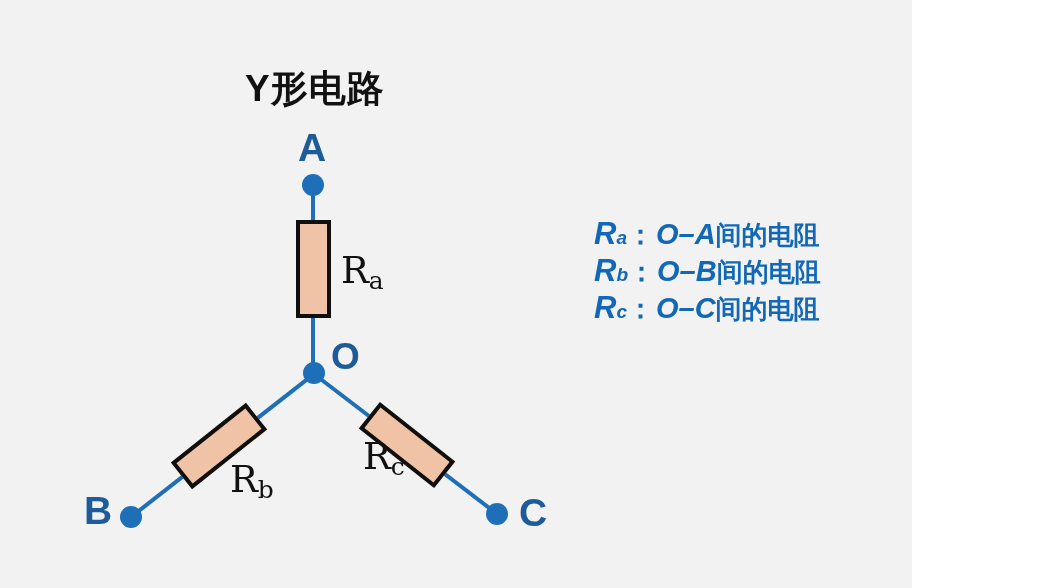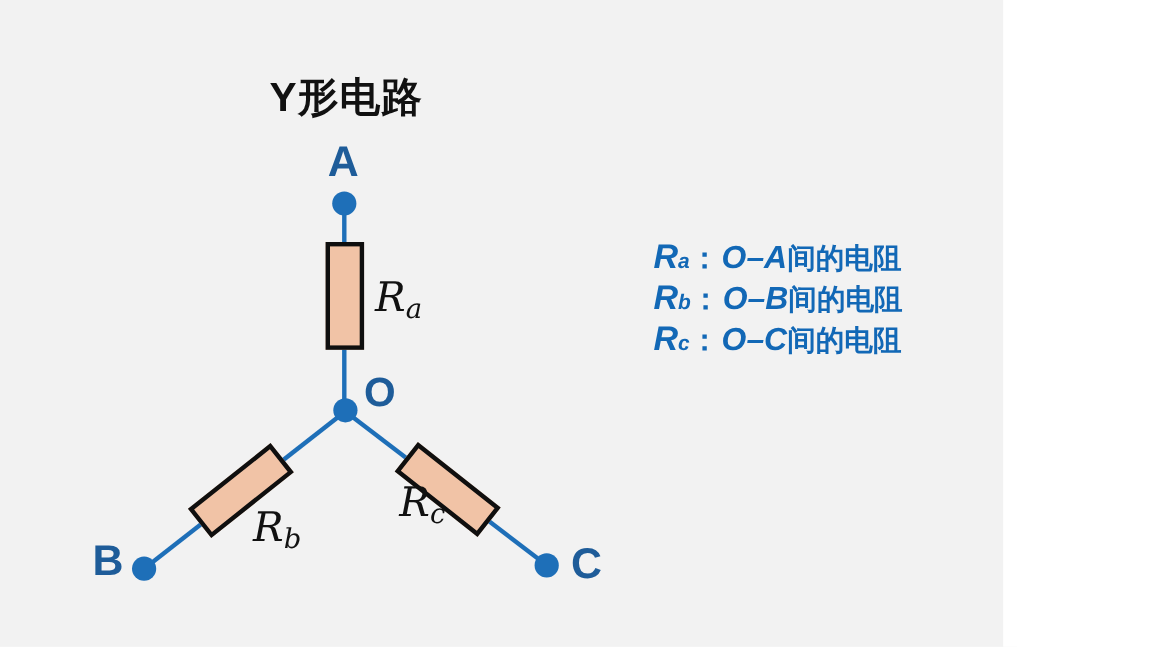--- a/index.html
+++ b/index.html
@@ -77,21 +77,20 @@
   }
   .nlabel-a { left: 298px; top: 128px; }
   .nlabel-o { left: 331px; top: 338px; font-size: 37px; }
   .nlabel-b { left: 84px;  top: 491px; }
   .nlabel-c { left: 519px; top: 493px; }
 
   
   .rlabel {
     position: absolute;
     font-family: "DejaVu Serif", serif;
-    font-style: italic;
     font-size: 37px;
     color: var(--diagram-text);
     line-height: 1;
   }
   .rlabel sub {
     font-size: 25px;
     line-height: 1;
     vertical-align: -6px;
   }
   .rlabel-a { left: 341px; top: 252px; }

